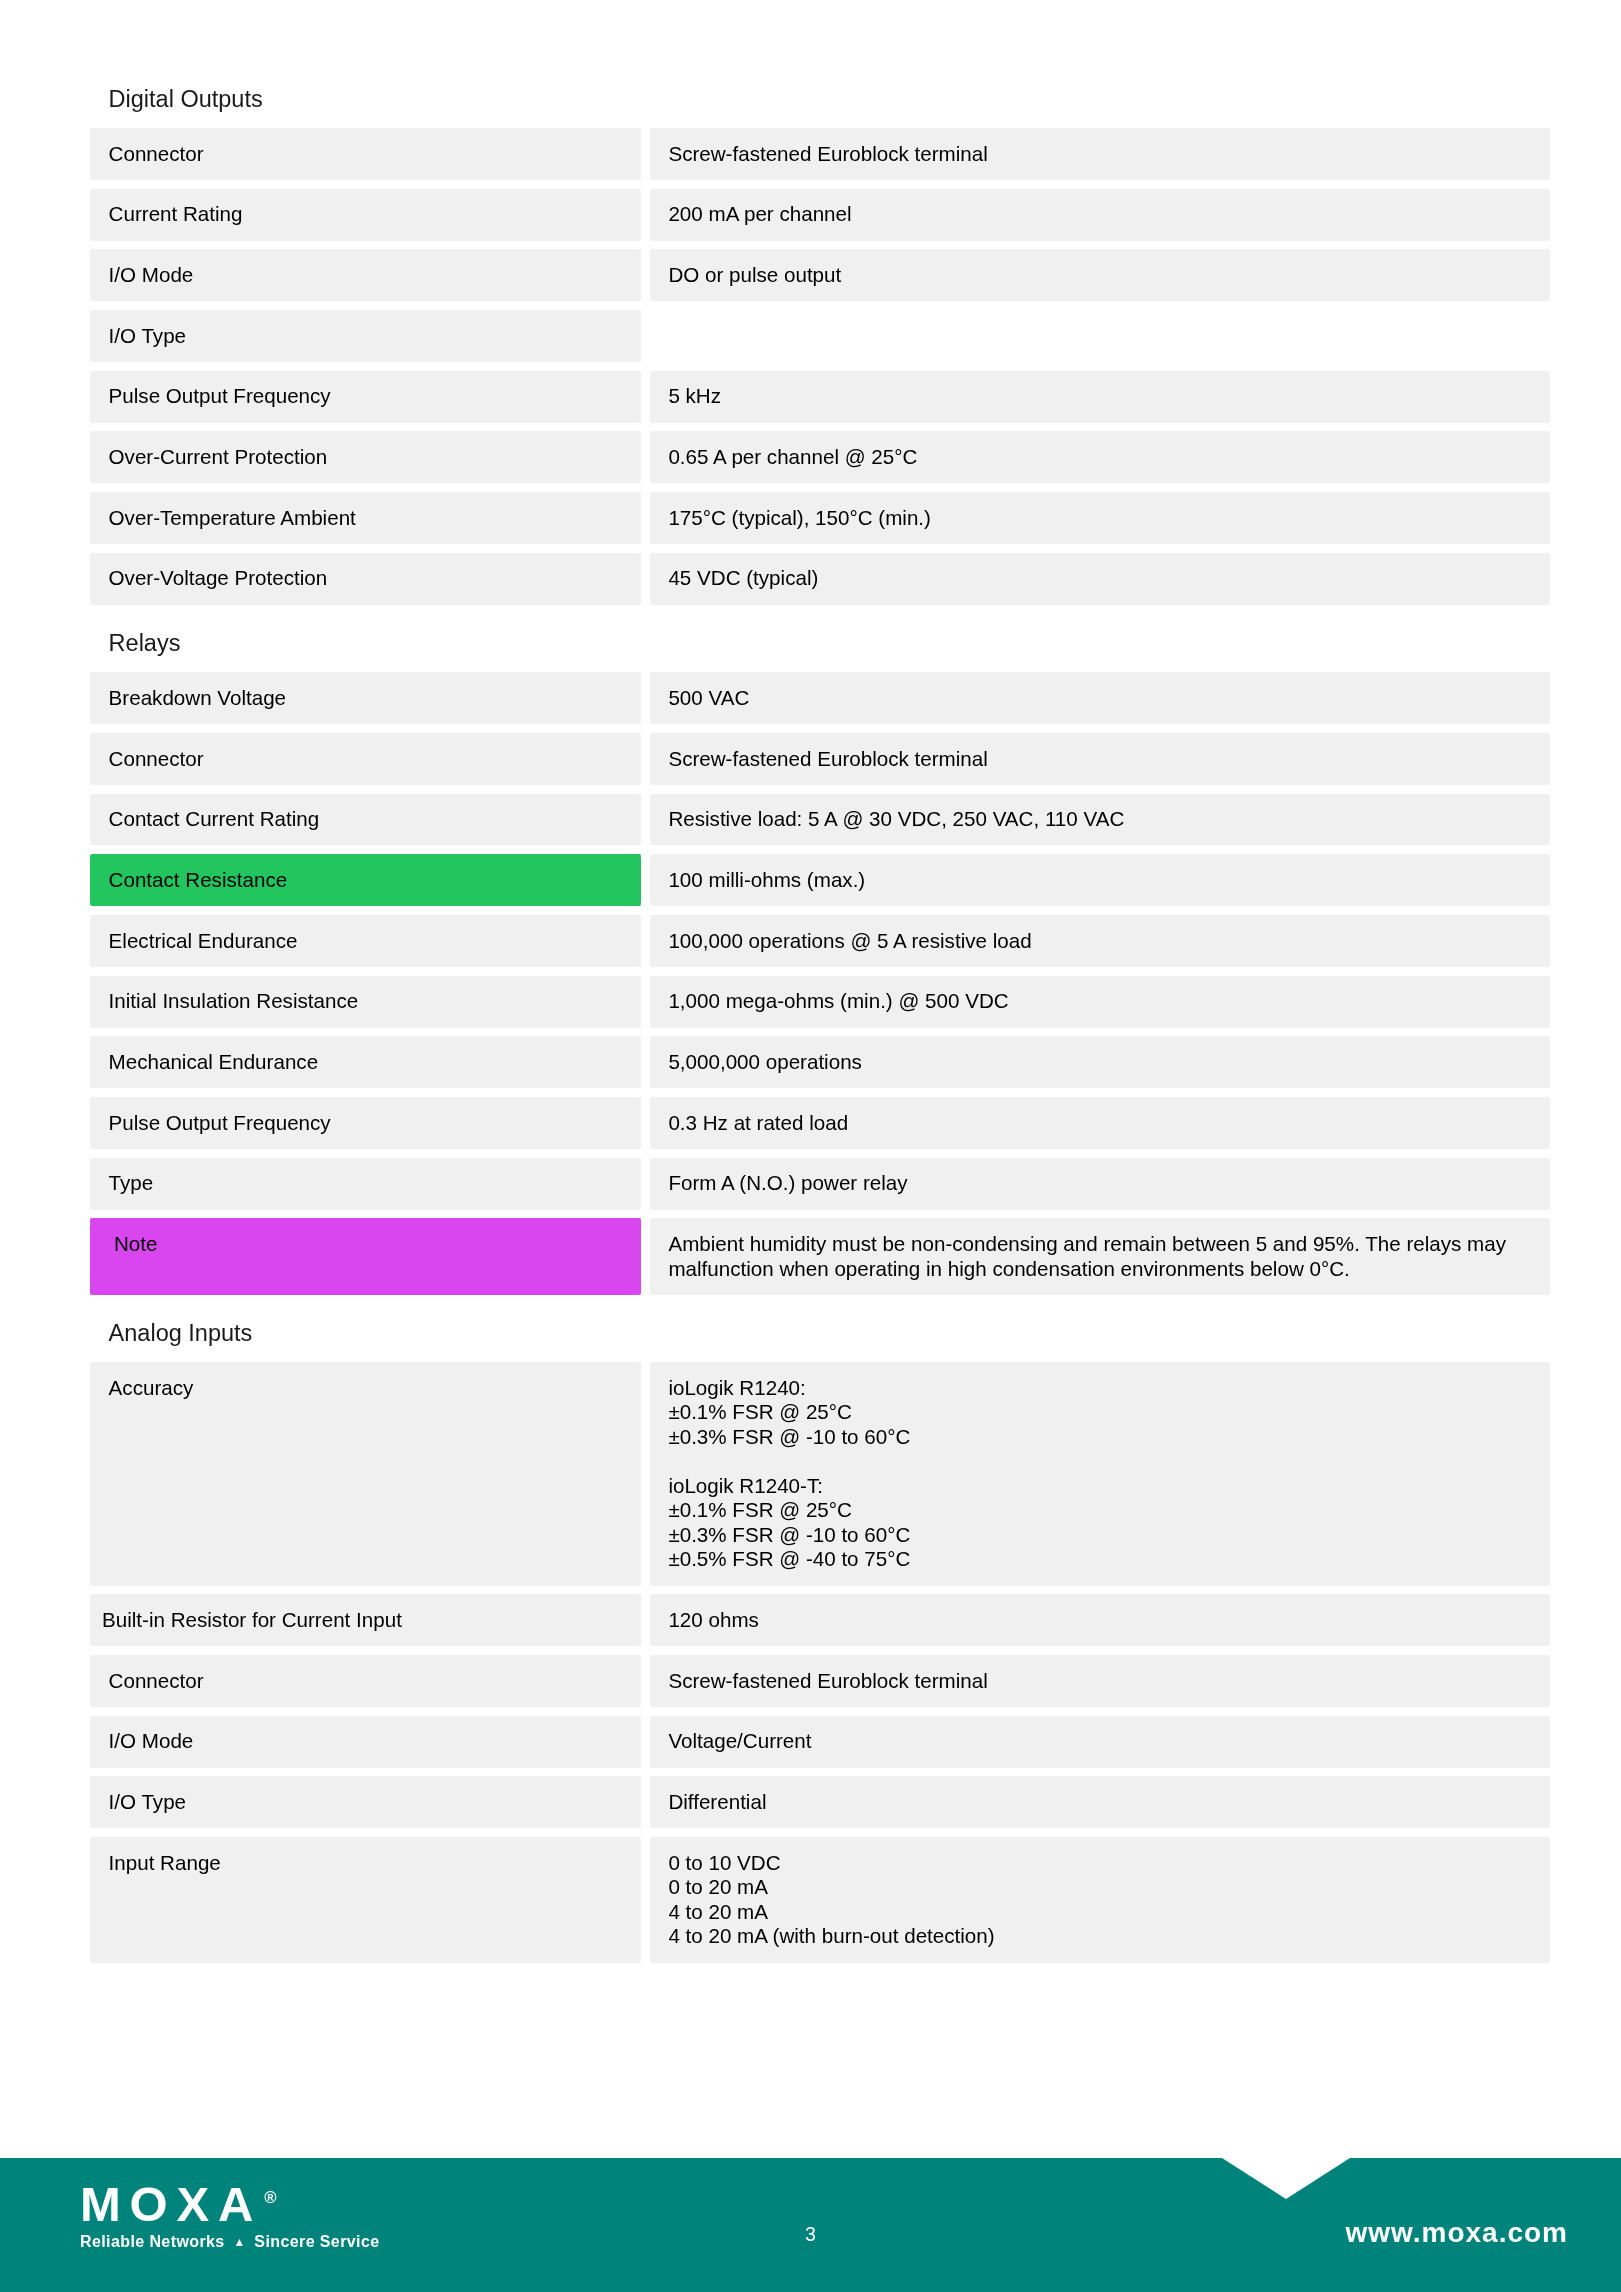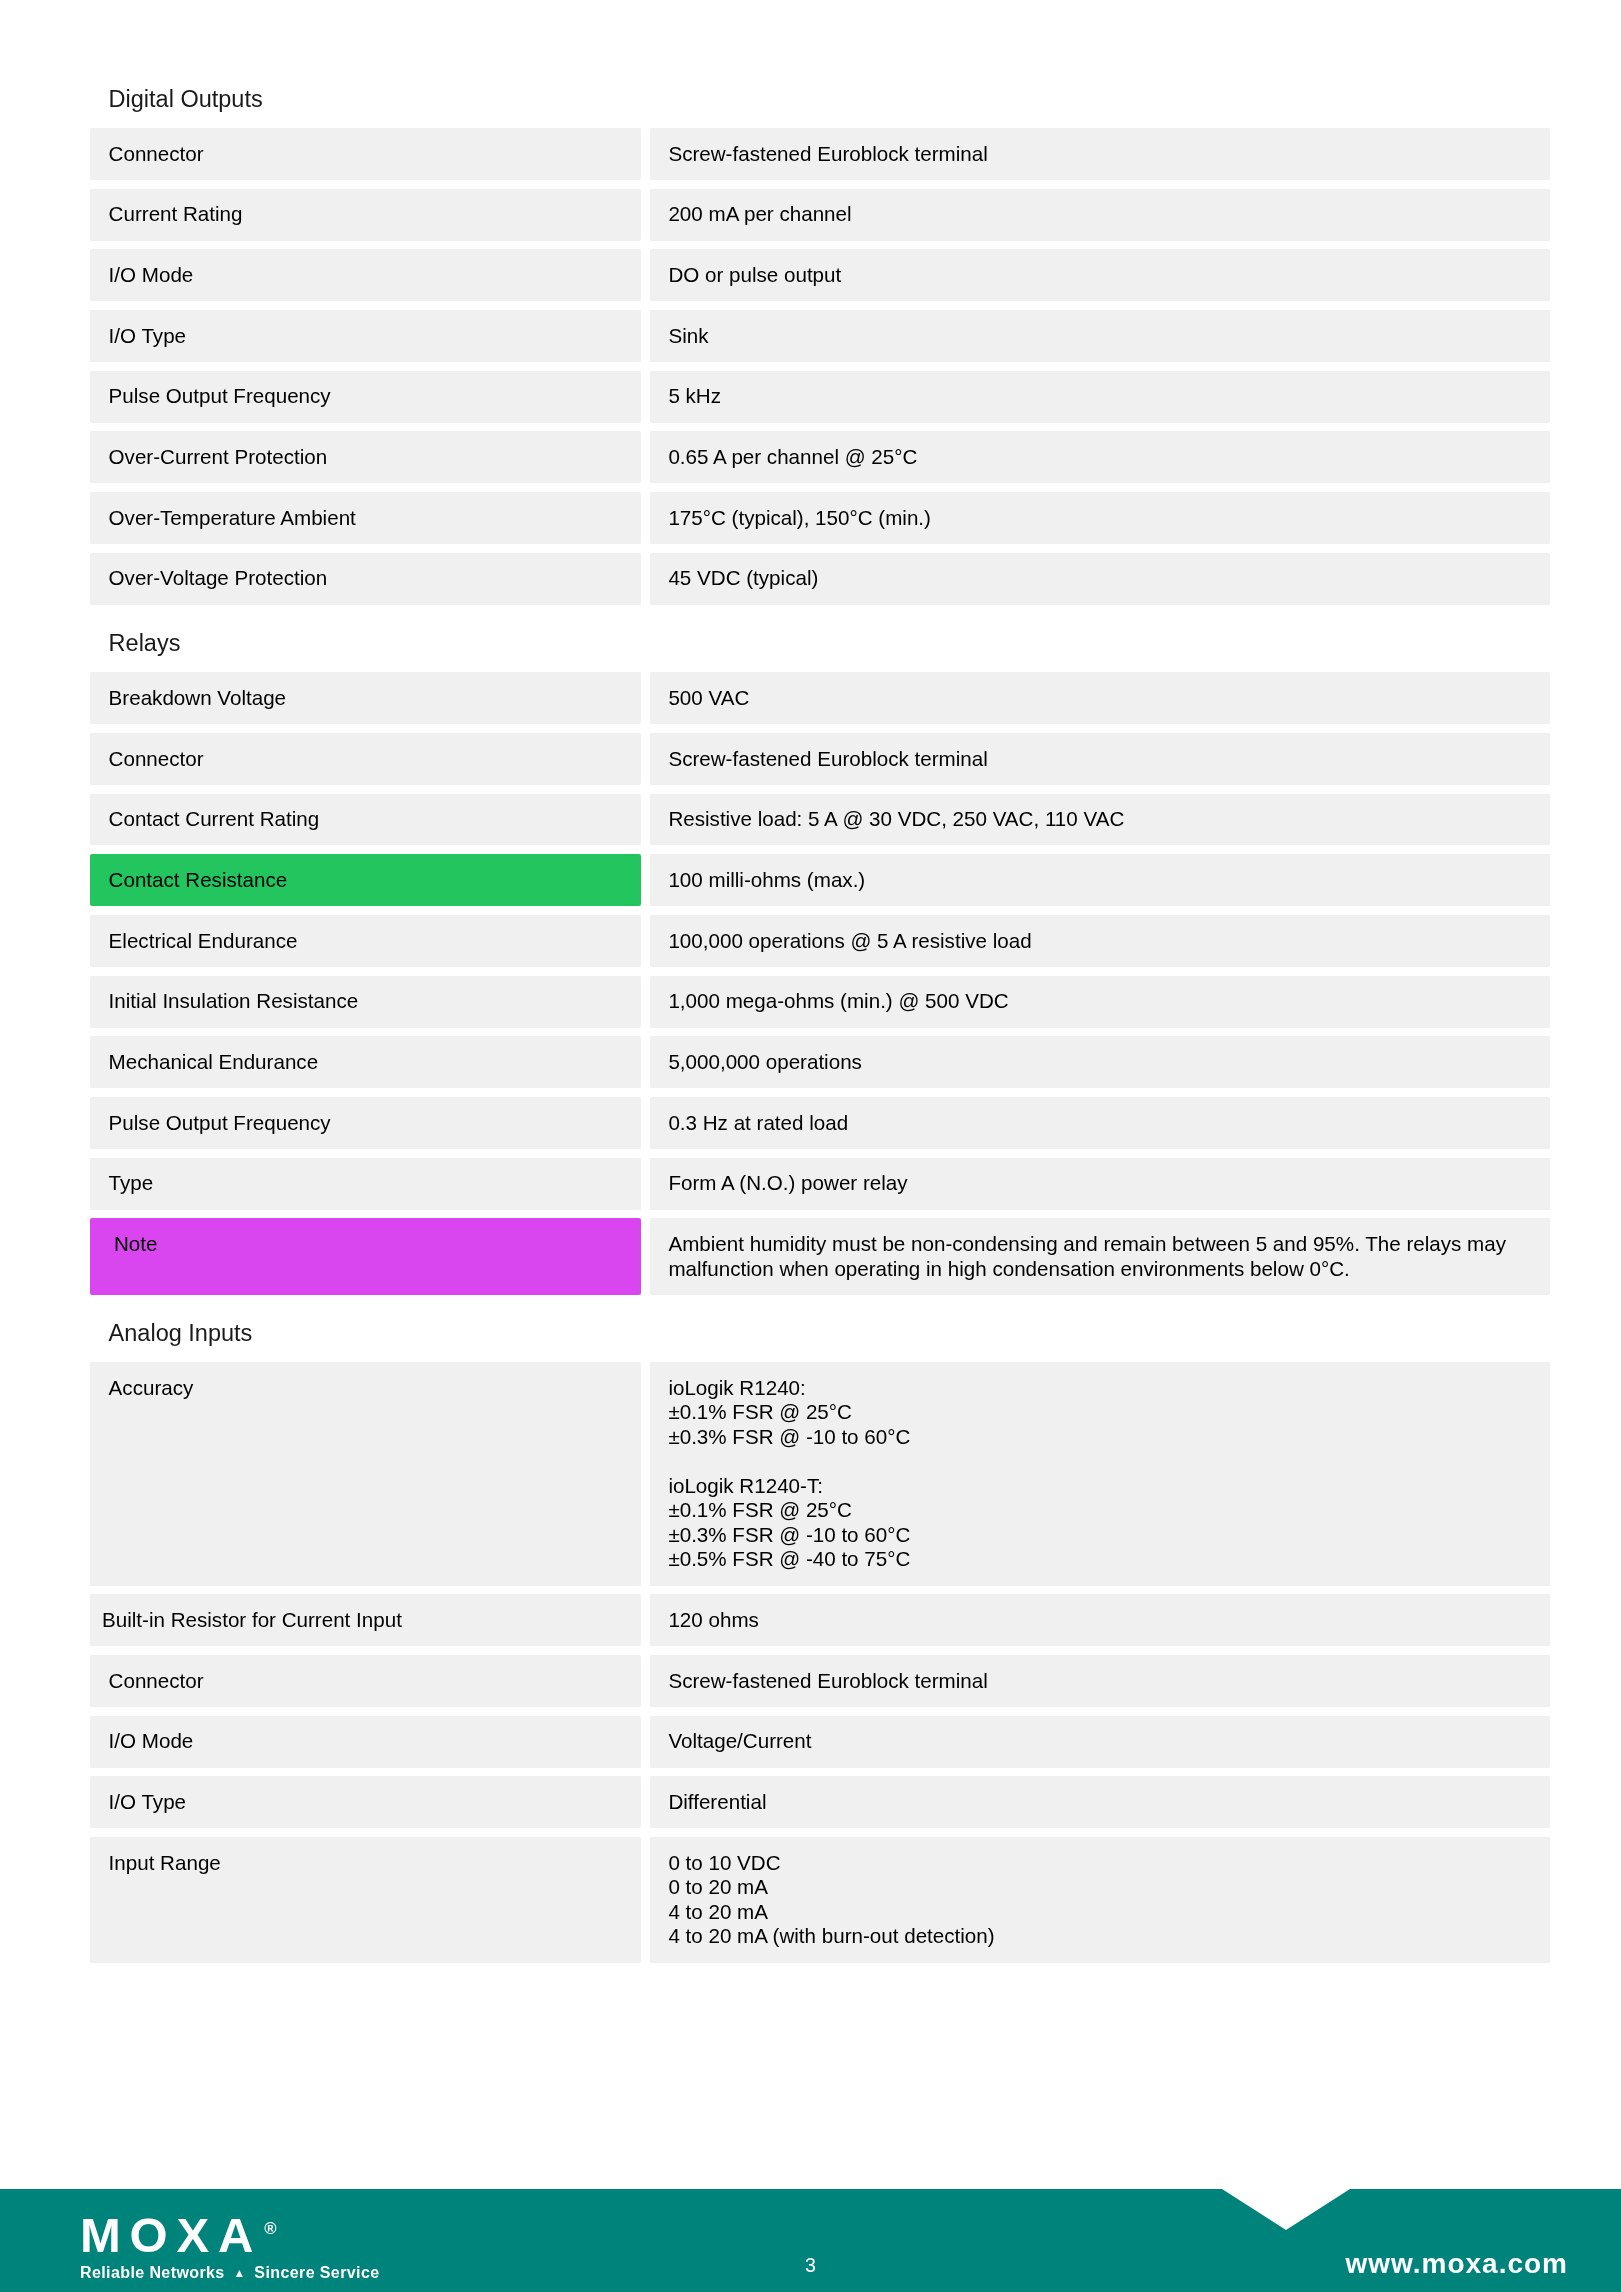--- a/index.html
+++ b/index.html
@@ -40,21 +40,21 @@
     color: #000000;
     box-sizing: border-box;
   }
   .cell.label { width: 551px; flex: none; }
   .cell.value { flex: 1; }
   .line { min-height: 24.5px; }
 
   .footer {
     position: absolute;
     left: 0; right: 0; bottom: 0;
-    height: 104px;
+    height: 135px;
     background: #00837B;
   }
   .footer-notch {
     position: absolute;
     left: 1222px;
     top: 0;
     width: 0; height: 0;
     border-left: 64px solid transparent;
     border-right: 64px solid transparent;
     border-top: 41px solid #ffffff;
@@ -130,23 +130,20 @@
           </div>
         </div>
         <div class="spec-row">
           <div class="cell label" style="background: rgb(240, 240, 240);">I/O Mode</div>
           <div class="cell value" style="background: rgb(240, 240, 240);">
             <div class="line">DO or pulse output</div>
           </div>
         </div>
         <div class="spec-row">
           <div class="cell label" style="background: rgb(240, 240, 240);">I/O Type</div>
-          <div class="cell value" style="background: rgb(240, 240, 240);">
-            <div class="line">Sink</div>
-          </div>
         </div>
         <div class="spec-row">
           <div class="cell label" style="background: rgb(240, 240, 240);">Pulse Output Frequency</div>
           <div class="cell value" style="background: rgb(240, 240, 240);">
             <div class="line">5 kHz</div>
           </div>
         </div>
         <div class="spec-row">
           <div class="cell label" style="background: rgb(240, 240, 240);">Over-Current Protection</div>
           <div class="cell value" style="background: rgb(240, 240, 240);">

